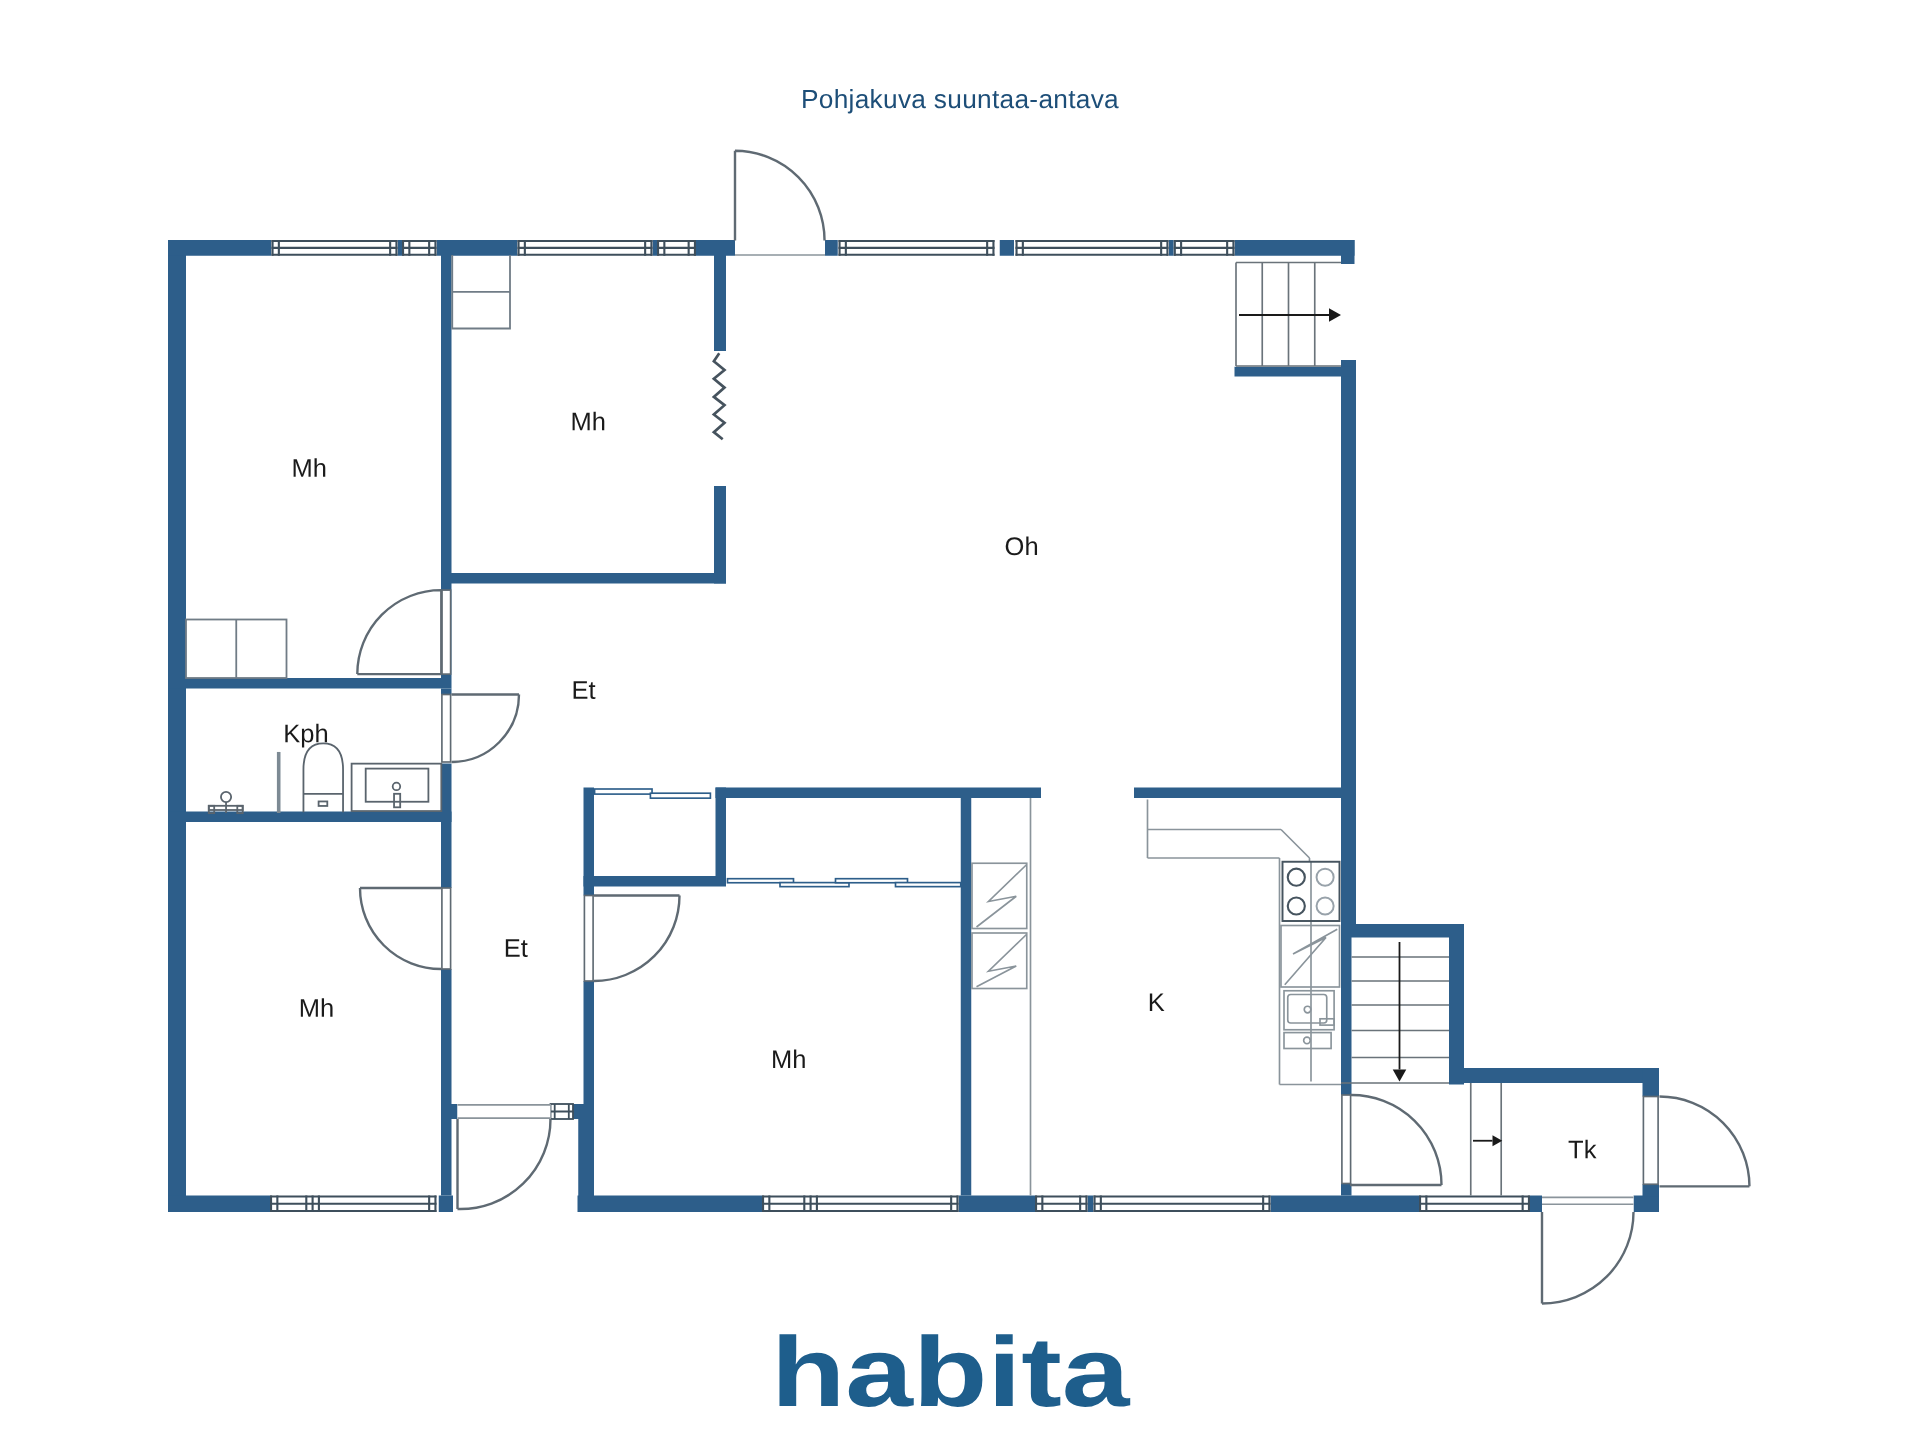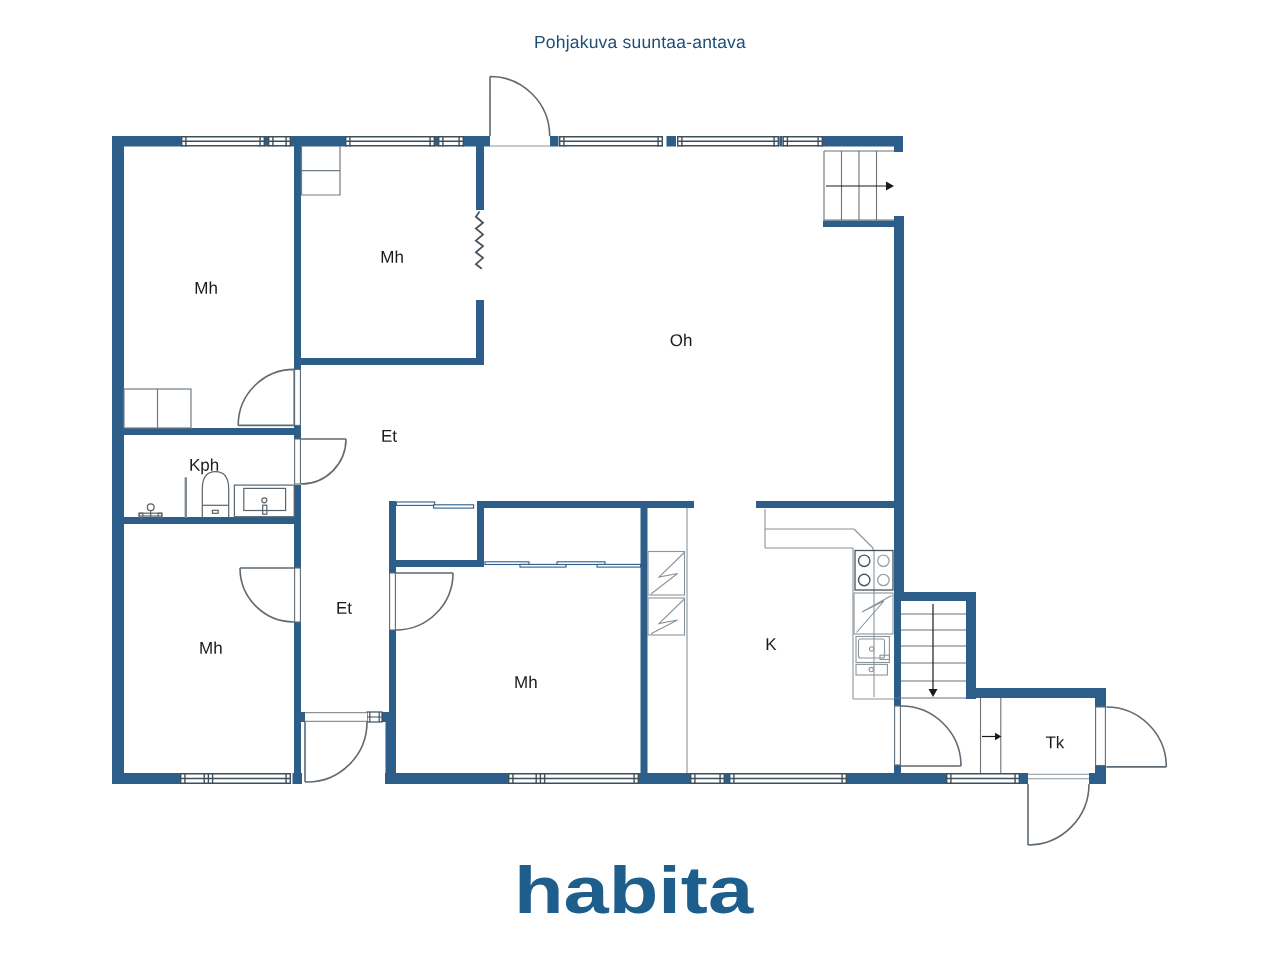--- a/index.html
+++ b/index.html
@@ -1,16 +1,16 @@
 <!DOCTYPE html>
 <html><head>
 <meta charset="utf-8">
 <style>
   html,body{margin:0;padding:0;background:#ffffff;}
-  .page{position:relative;width:1280px;height:934px;background:#ffffff;font-family:"Liberation Sans", sans-serif;}
+  .page{position:relative;width:1280px;height:934px;background:#ffffff;font-family:"Liberation Sans", sans-serif;margin-top:24px;}
   svg{display:block;}
   text{font-family:"Liberation Sans", sans-serif;}
 </style>
 </head>
 <body>
 <div class="page">
 <svg width="1280" height="960" viewBox="0 0 1280 960">
 
 <rect x="0" y="0" width="1280" height="960" fill="#ffffff"></rect>
 

